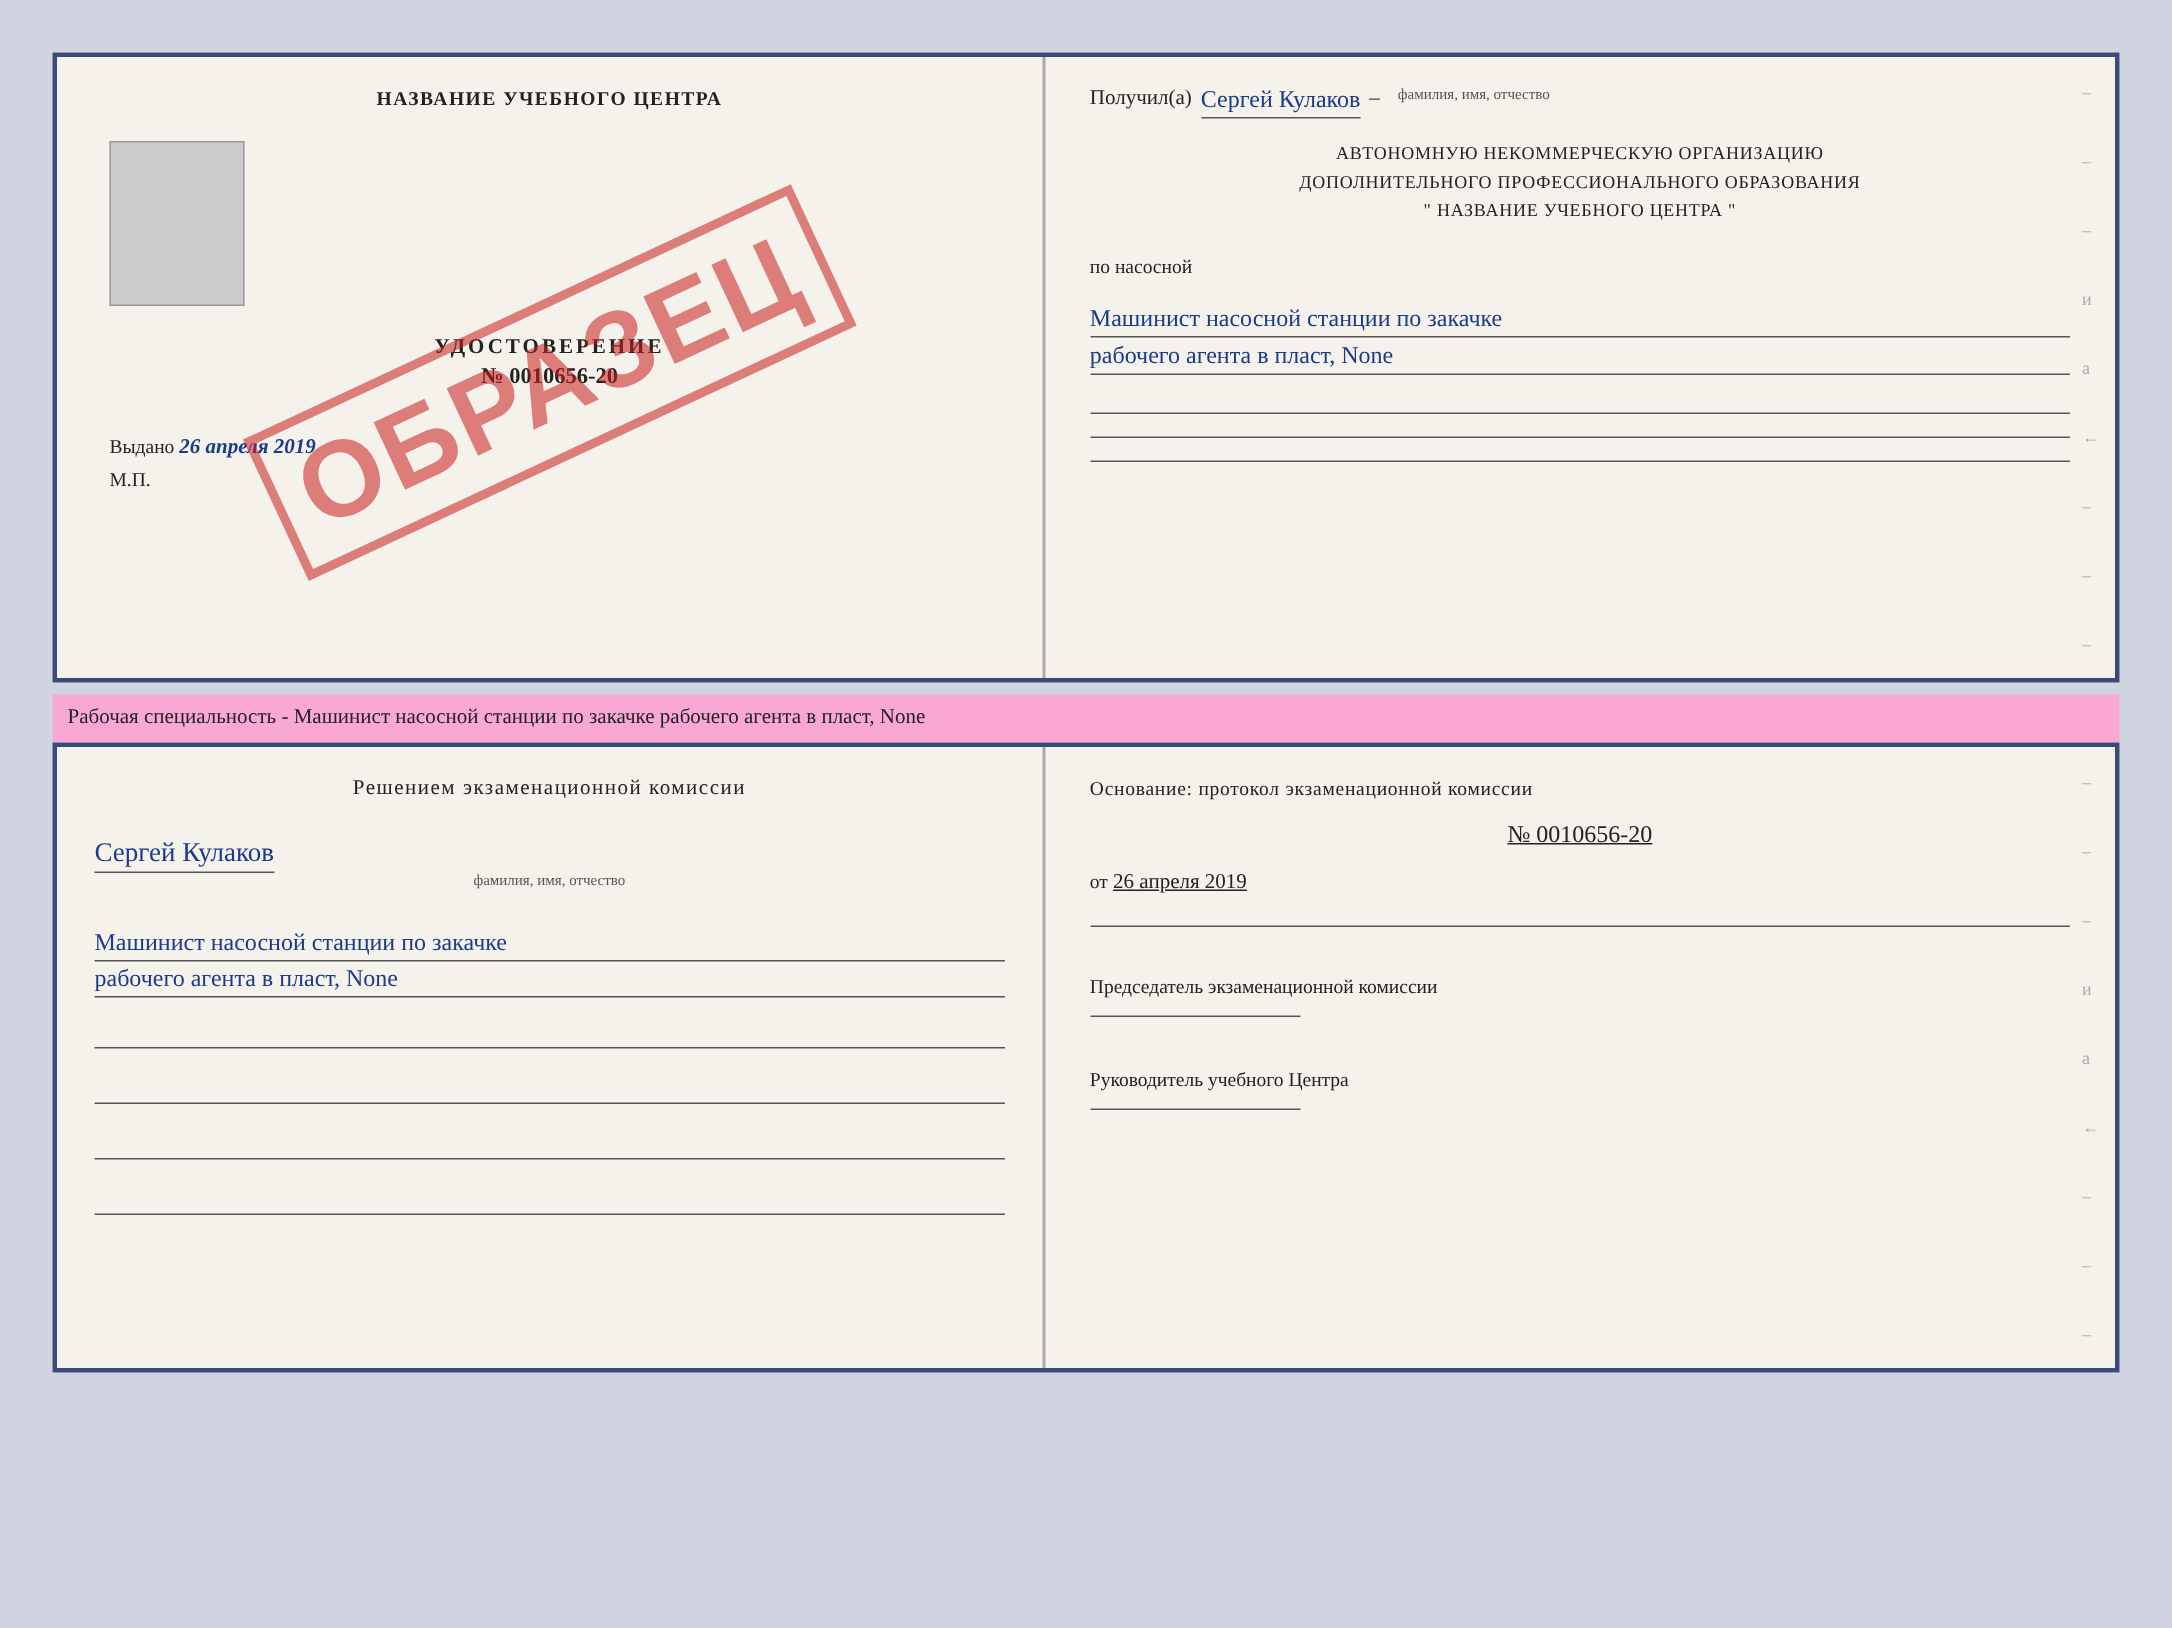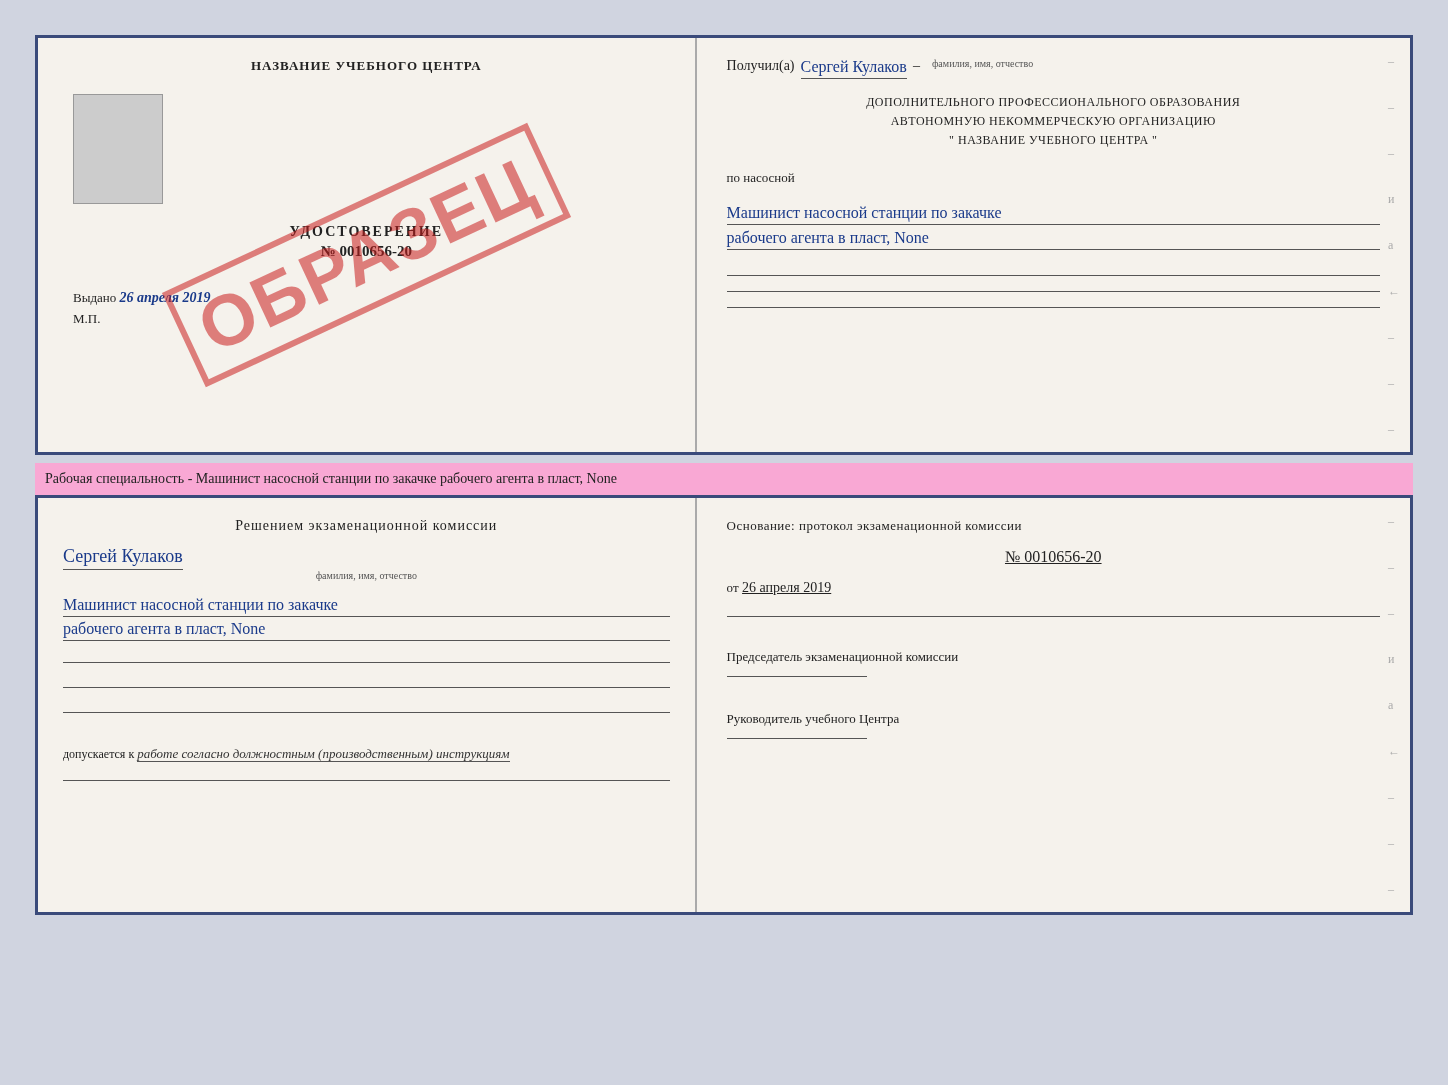--- a/index.html
+++ b/index.html
@@ -228,21 +228,21 @@
       min-height: 420px;
       position: relative;
     }
 
     .doc-bottom-left {
       width: 48%;
       border-right: 2px solid #aaa;
       padding: 20px 25px;
       display: flex;
       flex-direction: column;
-      gap: 12px;
+      gap: 24px;
       position: relative;
     }
 
     .doc-bottom-right {
       width: 52%;
       padding: 20px 30px;
       display: flex;
       flex-direction: column;
       gap: 14px;
       position: relative;
@@ -402,22 +402,22 @@
       <div class="poluchil-row">
         <span>Получил(a)</span>
         <span class="handwritten">Сергей Кулаков</span>
         <span>–</span>
         <br>
         <span class="small-hint">фамилия, имя, отчество</span>
       </div>
 
 
       <div class="center-block">
+        <div>АВТОНОМНУЮ НЕКОММЕРЧЕСКУЮ ОРГАНИЗАЦИЮ</div>
         <div>ДОПОЛНИТЕЛЬНОГО ПРОФЕССИОНАЛЬНОГО ОБРАЗОВАНИЯ</div>
-        <div>АВТОНОМНУЮ НЕКОММЕРЧЕСКУЮ ОРГАНИЗАЦИЮ</div>
         <div>"  НАЗВАНИЕ УЧЕБНОГО ЦЕНТРА  "</div>
       </div>
 
       <div class="po-professii">по насосной</div>
 
       <div>
         <span class="profession-handwritten">Машинист насосной станции по закачке</span>
         <span class="profession-handwritten">рабочего агента в пласт, None</span>
       </div>
 
@@ -459,24 +459,20 @@
 
       <div>
         <span class="qualification-handwritten">Машинист насосной станции по закачке</span>
         <span class="qualification-handwritten">рабочего агента в пласт, None</span>
       </div>
 
       <span class="blank-line"></span>
       <span class="blank-line"></span>
       <span class="blank-line"></span>
 
-      <div class="dopuskaetsya">
-        <span>допускается к</span>
-        <span class="dopusk-handwritten">работе согласно должностным (производственным) инструкциям</span>
-      </div>
       <span class="blank-line"></span>
     </div>
 
     <div class="doc-bottom-right">
       <div class="osnovaniye-text">Основание: протокол экзаменационной комиссии</div>
 
       <div class="protocol-number">
         <span class="underline-text">№ 0010656-20</span>
       </div>
 

